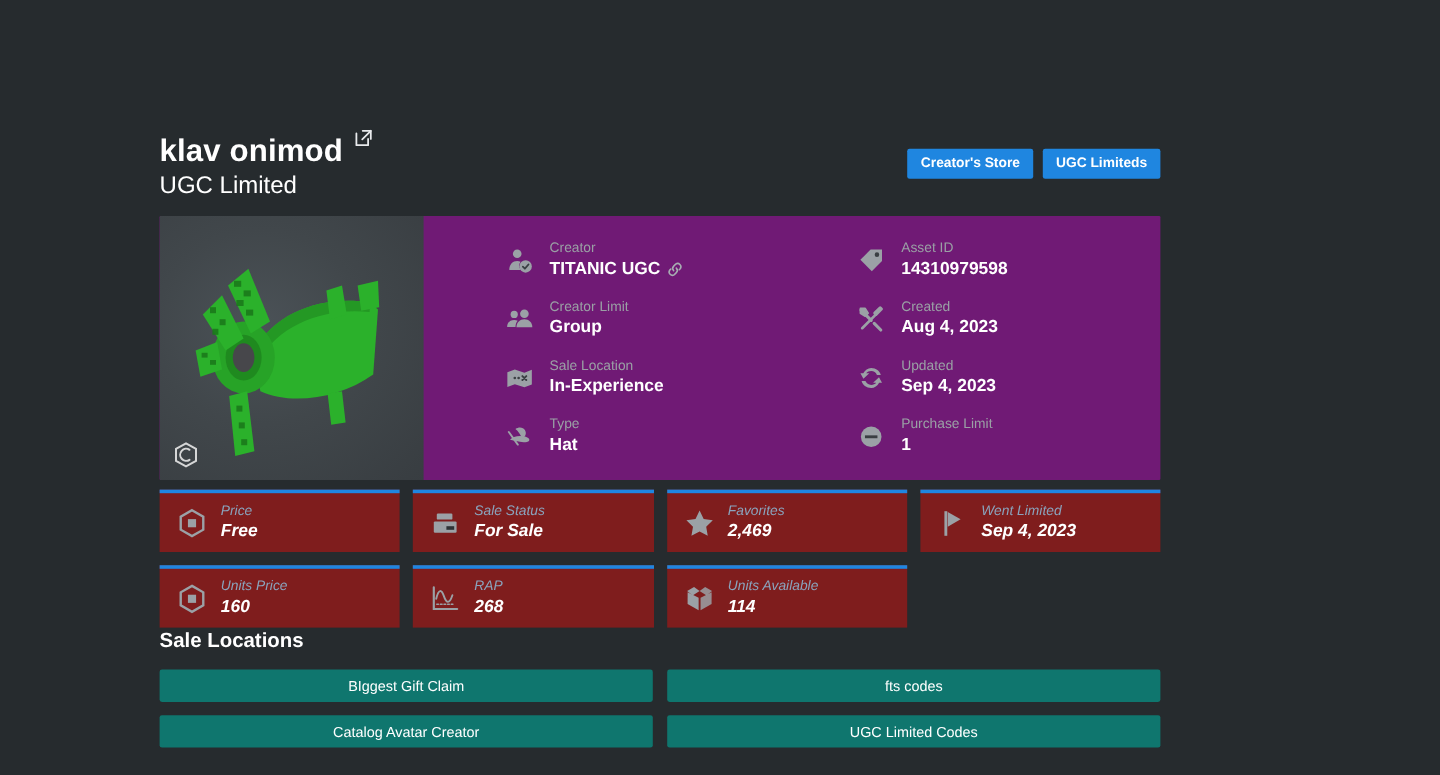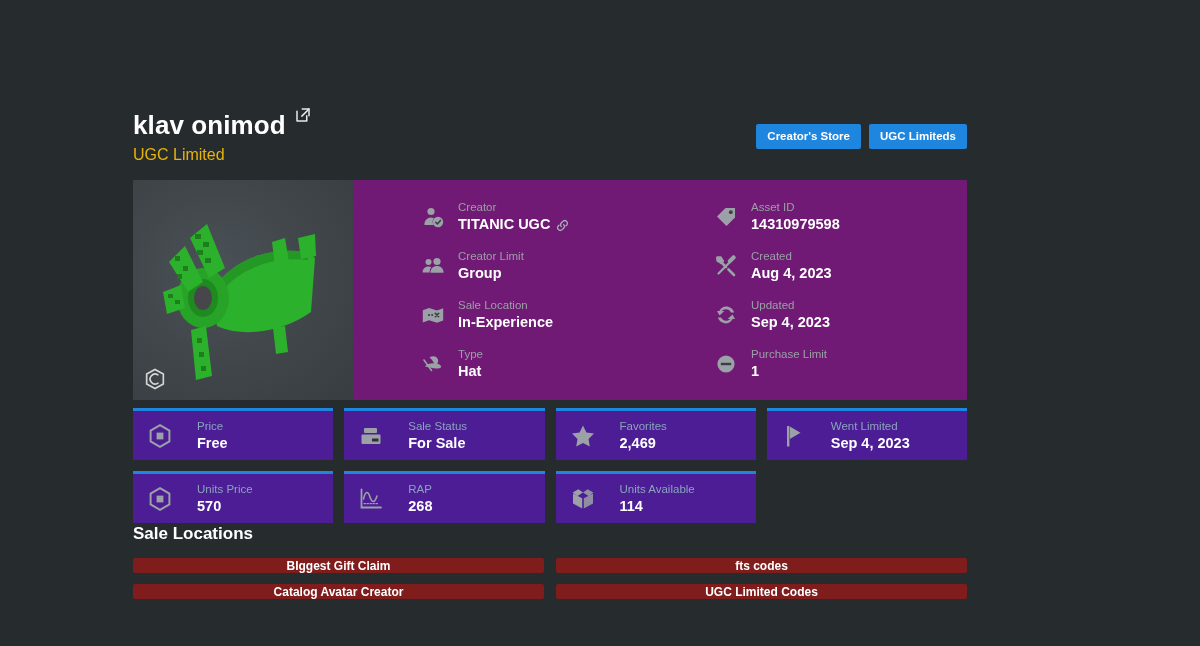--- a/index.html
+++ b/index.html
@@ -17,21 +17,21 @@
   .title-row { display: flex; align-items: center; gap: 8px; }
   .title {
     font-size: 26px; font-weight: bold; color: #ffffff;
     letter-spacing: .1px; line-height: 28px; margin-top: 23px;
   }
   .ext-icon { width: 18px; height: 18px; display: block; margin-top: 2px; }
   .ext-icon svg { display: block; }
 
   .subtitle {
     margin-top: 6px;
-    font-size: 16px; color: #eab308; line-height: 20px;
+    font-size: 20px; color: #ffffff; line-height: 20px;
   }
 
   .header-buttons {
     position: absolute; right: 0; top: 36px;
     display: flex; gap: 8px;
   }
   .hdr-btn {
     background: #1f86e0; color: #ffffff;
     font-size: 11.5px; font-weight: bold;
     border: none; border-radius: 2px;
@@ -77,49 +77,50 @@
   .link-ico { width: 13px; height: 13px; color: #a7adb2; }
 
   
   .stat-grid {
     margin-top: 8px;
     display: grid;
     grid-template-columns: repeat(4, 1fr);
     gap: 11px;
   }
   .stat-card {
-    background: #4c1d95;
+    background: #7f1d1d;
     border-top: 3px solid #1f86e0;
     height: 52px;
-    display: flex; align-items: center; gap: 24px;
+    display: flex; align-items: center; gap: 11px;
     padding: 0 0 0 14px;
     cursor: default;
+    font-style: italic;
   }
   .stat-ico { width: 26px; height: 26px; flex: 0 0 26px; color: #9ba1a6; }
   .stat-ico svg { display: block; }
   .stat-text { display: flex; flex-direction: column; }
   .stat-label { font-size: 11.5px; color: #8aa4bd; line-height: 15px; font-weight: 500; }
   .stat-value { font-size: 14.5px; font-weight: bold; color: #ffffff; line-height: 19px; }
 
   .stat-grid.row2 { margin-top: 11px; }
 
   
   .section-title {
     font-size: 17px; font-weight: bold; color: #ffffff; line-height: 22px;
   }
   .loc-grid {
     margin-top: 13px;
     display: grid; grid-template-columns: 1fr 1fr;
     gap: 11px 12px;
   }
   .loc-btn {
-    background: #7f1d1d; color: #ffffff;
+    background: #0f766e; color: #ffffff;
     border: none; border-radius: 2px;
-    height: 15px;
-    font-size: 12px; font-weight: bold;
+    height: 27px;
+    font-size: 12px; font-weight: normal;
     font-family: "Liberation Sans", sans-serif;
     cursor: pointer;
     display: flex; align-items: center; justify-content: center;
   }
 </style>
 </head>
 <body>
 
 <div class="page">
   <div class="content">
@@ -374,21 +375,21 @@
 
       <div class="stat-card">
         <span class="stat-ico">
           <svg viewBox="0 0 26 26" width="26" height="26" fill="none" stroke="#9ba1a6" stroke-width="2">
             <path d="M13 2.2 L22.4 7.6 L22.4 18.4 L13 23.8 L3.6 18.4 L3.6 7.6 Z"></path>
             <rect x="9.6" y="9.6" width="6.8" height="6.8" fill="#9ba1a6" stroke="none"></rect>
           </svg>
         </span>
         <span class="stat-text">
           <span class="stat-label">Units Price</span>
-          <span class="stat-value">570</span>
+          <span class="stat-value">160</span>
         </span>
       </div>
 
       <div class="stat-card">
         <span class="stat-ico">
           <svg viewBox="0 0 26 26" width="26" height="26" fill="none" stroke="#9ba1a6" stroke-width="1.8" stroke-linecap="round">
             <path d="M3.5 3.5 L3.5 21.5 L23 21.5"></path>
             <path d="M5.5 13 C7.5 4.5 10 5 12 11 C14 17 16.5 17.5 19 10" stroke-width="1.6"></path>
             <path d="M6 17.6 h1.4 M9 17.6 h1.4 M12 17.6 h1.4 M15 17.6 h1.4 M18 17.6 h1.4" stroke-width="1.3"></path>
           </svg>

